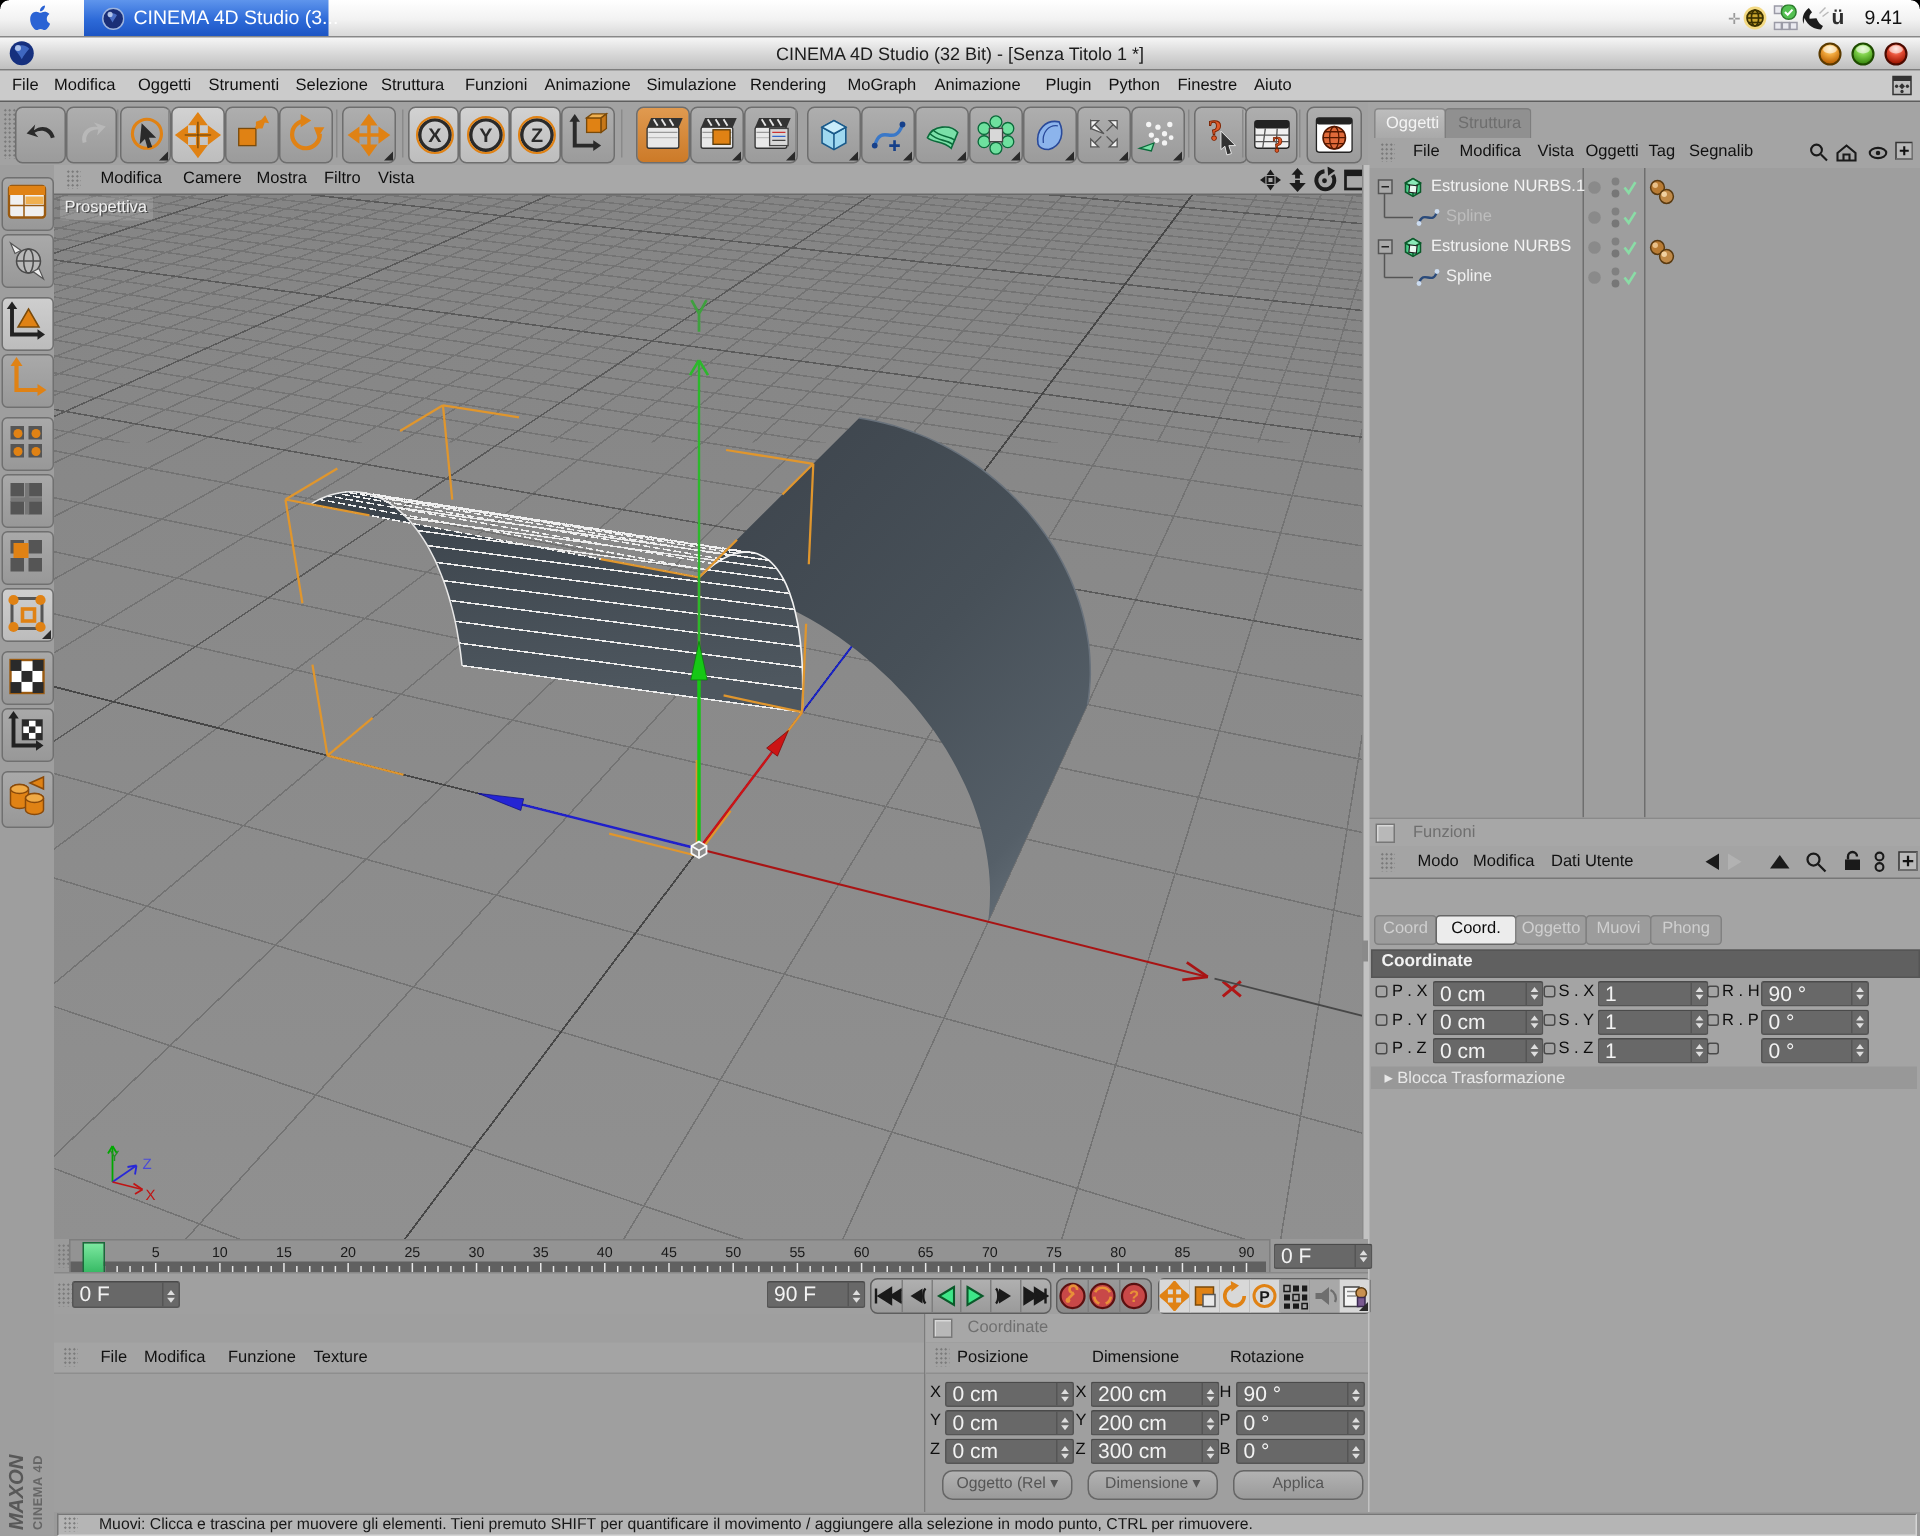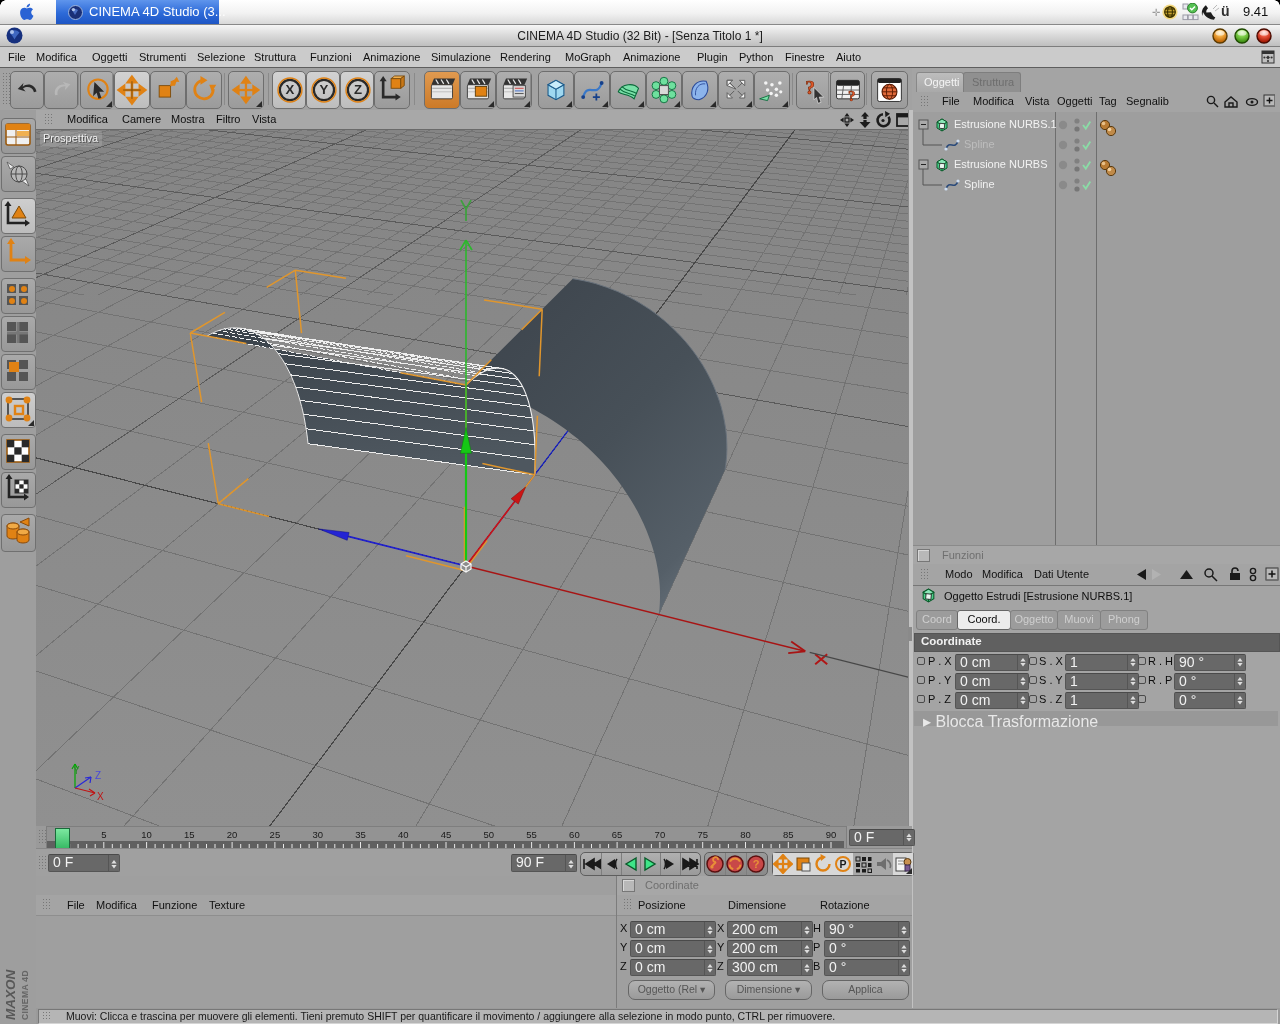--- a/index.html
+++ b/index.html
@@ -557,29 +557,20 @@
           <circle cx="119" cy="5" r="2.6"></circle>
           <circle cx="119" cy="12" r="2.6"></circle>
         </g>
         <g>
           <rect x="132" y="2" width="12" height="12" fill="#b8b8b8" stroke="#333"></rect>
           <path d="M138 4.5 v7 M134.5 8 h7" stroke="#111" stroke-width="1.5"></path>
           <path d="M132 14 l12 0 0 -12" fill="none" stroke="#777"></path>
         </g>
       </svg>
     </div>
-<div class="abs" style="left:0;top:517px;width:368px;height:24px;">
-      <svg class="abs" style="left:8px;top:2px" width="17" height="17" viewBox="0 0 16 16">
-        <path d="M3 5 l5 -3 5 3 v6 l-5 3 -5 -3z" fill="#4ad08a" stroke="#0a5a2a"></path>
-        <path d="M3 5 l5 3 5 -3 M8 8 v6" fill="none" stroke="#0a5a2a"></path>
-        <path d="M3 5 l5 -3 5 3 -5 3z" fill="#8ae8b8" stroke="#0a5a2a"></path>
-        <rect x="5.5" y="6.5" width="5" height="5" fill="#e8f8f0" stroke="#222" stroke-width=".8" transform="rotate(6 8 9)"></rect>
-      </svg>
-      <span class="txt" style="left:32px;top:5px;font-size:11px;color:#0e0e0e;">Oggetto Estrudi [Estrusione NURBS.1]</span>
-    </div>
 <div class="abs" style="left:0;top:541px;width:368px;height:22px;">
       <div class="abs" style="left:4px;top:1px;width:40px;height:18px;background:#9c9c9c;border:1px solid #818181;border-radius:3px;text-align:center;font-size:11px;line-height:17px;color:#cfcfcf;">Coord</div>
       <div class="abs" style="left:45px;top:1px;width:52px;height:18px;background:#ececec;border:1px solid #666;border-radius:3px;text-align:center;font-size:11px;line-height:17px;color:#0a0a0a;">Coord.</div>
       <div class="abs" style="left:98px;top:1px;width:46px;height:18px;background:#9c9c9c;border:1px solid #818181;border-radius:3px;text-align:center;font-size:11px;line-height:17px;color:#cfcfcf;">Oggetto</div>
       <div class="abs" style="left:145px;top:1px;width:42px;height:18px;background:#9c9c9c;border:1px solid #818181;border-radius:3px;text-align:center;font-size:11px;line-height:17px;color:#cfcfcf;">Muovi</div>
       <div class="abs" style="left:188px;top:1px;width:46px;height:18px;background:#9c9c9c;border:1px solid #818181;border-radius:3px;text-align:center;font-size:11px;line-height:17px;color:#cfcfcf;">Phong</div>
     </div>
 <div class="abs" style="left:2px;top:565px;width:364px;height:17px;background:#606060;border:1px solid #555;">
       <span class="txt" style="left:6px;top:1px;font-size:11.5px;font-weight:bold;color:#f2f2f2;">Coordinate</span>
     </div>
@@ -655,21 +646,21 @@
       <span class="abs" style="left:226px;top:3px;width:6px;height:6px;border:1px solid #4a4a4a;border-radius:2px;"></span>
       <span class="txt" style="left:236px;top:1px;color:#0e0e0e;padding-left:44px;">R . B</span>
       <span class="fld" style="left:262px;top:0;width:66px;height:15px;">0 °<span style="position:absolute;right:0px;top:0px;width:10px;height:100%;border-left:1px solid #555;">
           <svg width="10" height="14" viewBox="0 0 10 14" style="position:absolute;top:0;left:0">
             <path d="M5 3l2.6 3.4H2.4z" fill="#dedede"></path>
             <path d="M5 11.5l2.6-3.4H2.4z" fill="#dedede"></path>
           </svg>
         </span></span>
     </div>
 <div class="abs" style="left:2px;top:643px;width:364px;height:15px;background:#989898;">
-      <span class="txt" style="left:9px;top:1px;font-size:16px;color:#e8e8e8;">▸ Blocca Trasformazione</span>
+      <span class="txt" style="left:9px;top:1px;font-size:11px;color:#e8e8e8;">▸ Blocca Trasformazione</span>
     </div>
 </div>
 
 <div class="abs" id="lefttools" style="left:0;top:110px;width:36px;height:914px;background:#9e9e9e;border-right:1px solid #8a8a8a;">
   <div class="abs" style="left:1px;top:8px;width:33px;height:34px;border:1px solid #707070;border-radius:4px;background:linear-gradient(#a9a9a9,#989898);">
       <svg class="abs" style="left:1px;top:1px" width="30" height="30" viewBox="0 0 30 30">
         <rect x="3" y="4" width="24" height="21" rx="2" fill="#f0f0f0" stroke="#9a5a10" stroke-width="1.6"></rect>
         <rect x="3" y="4" width="24" height="6" fill="#e08214"></rect>
         <line x1="13" y1="10" x2="13" y2="25" stroke="#9a5a10"></line>
         <line x1="3" y1="17" x2="27" y2="17" stroke="#9a5a10"></line>

